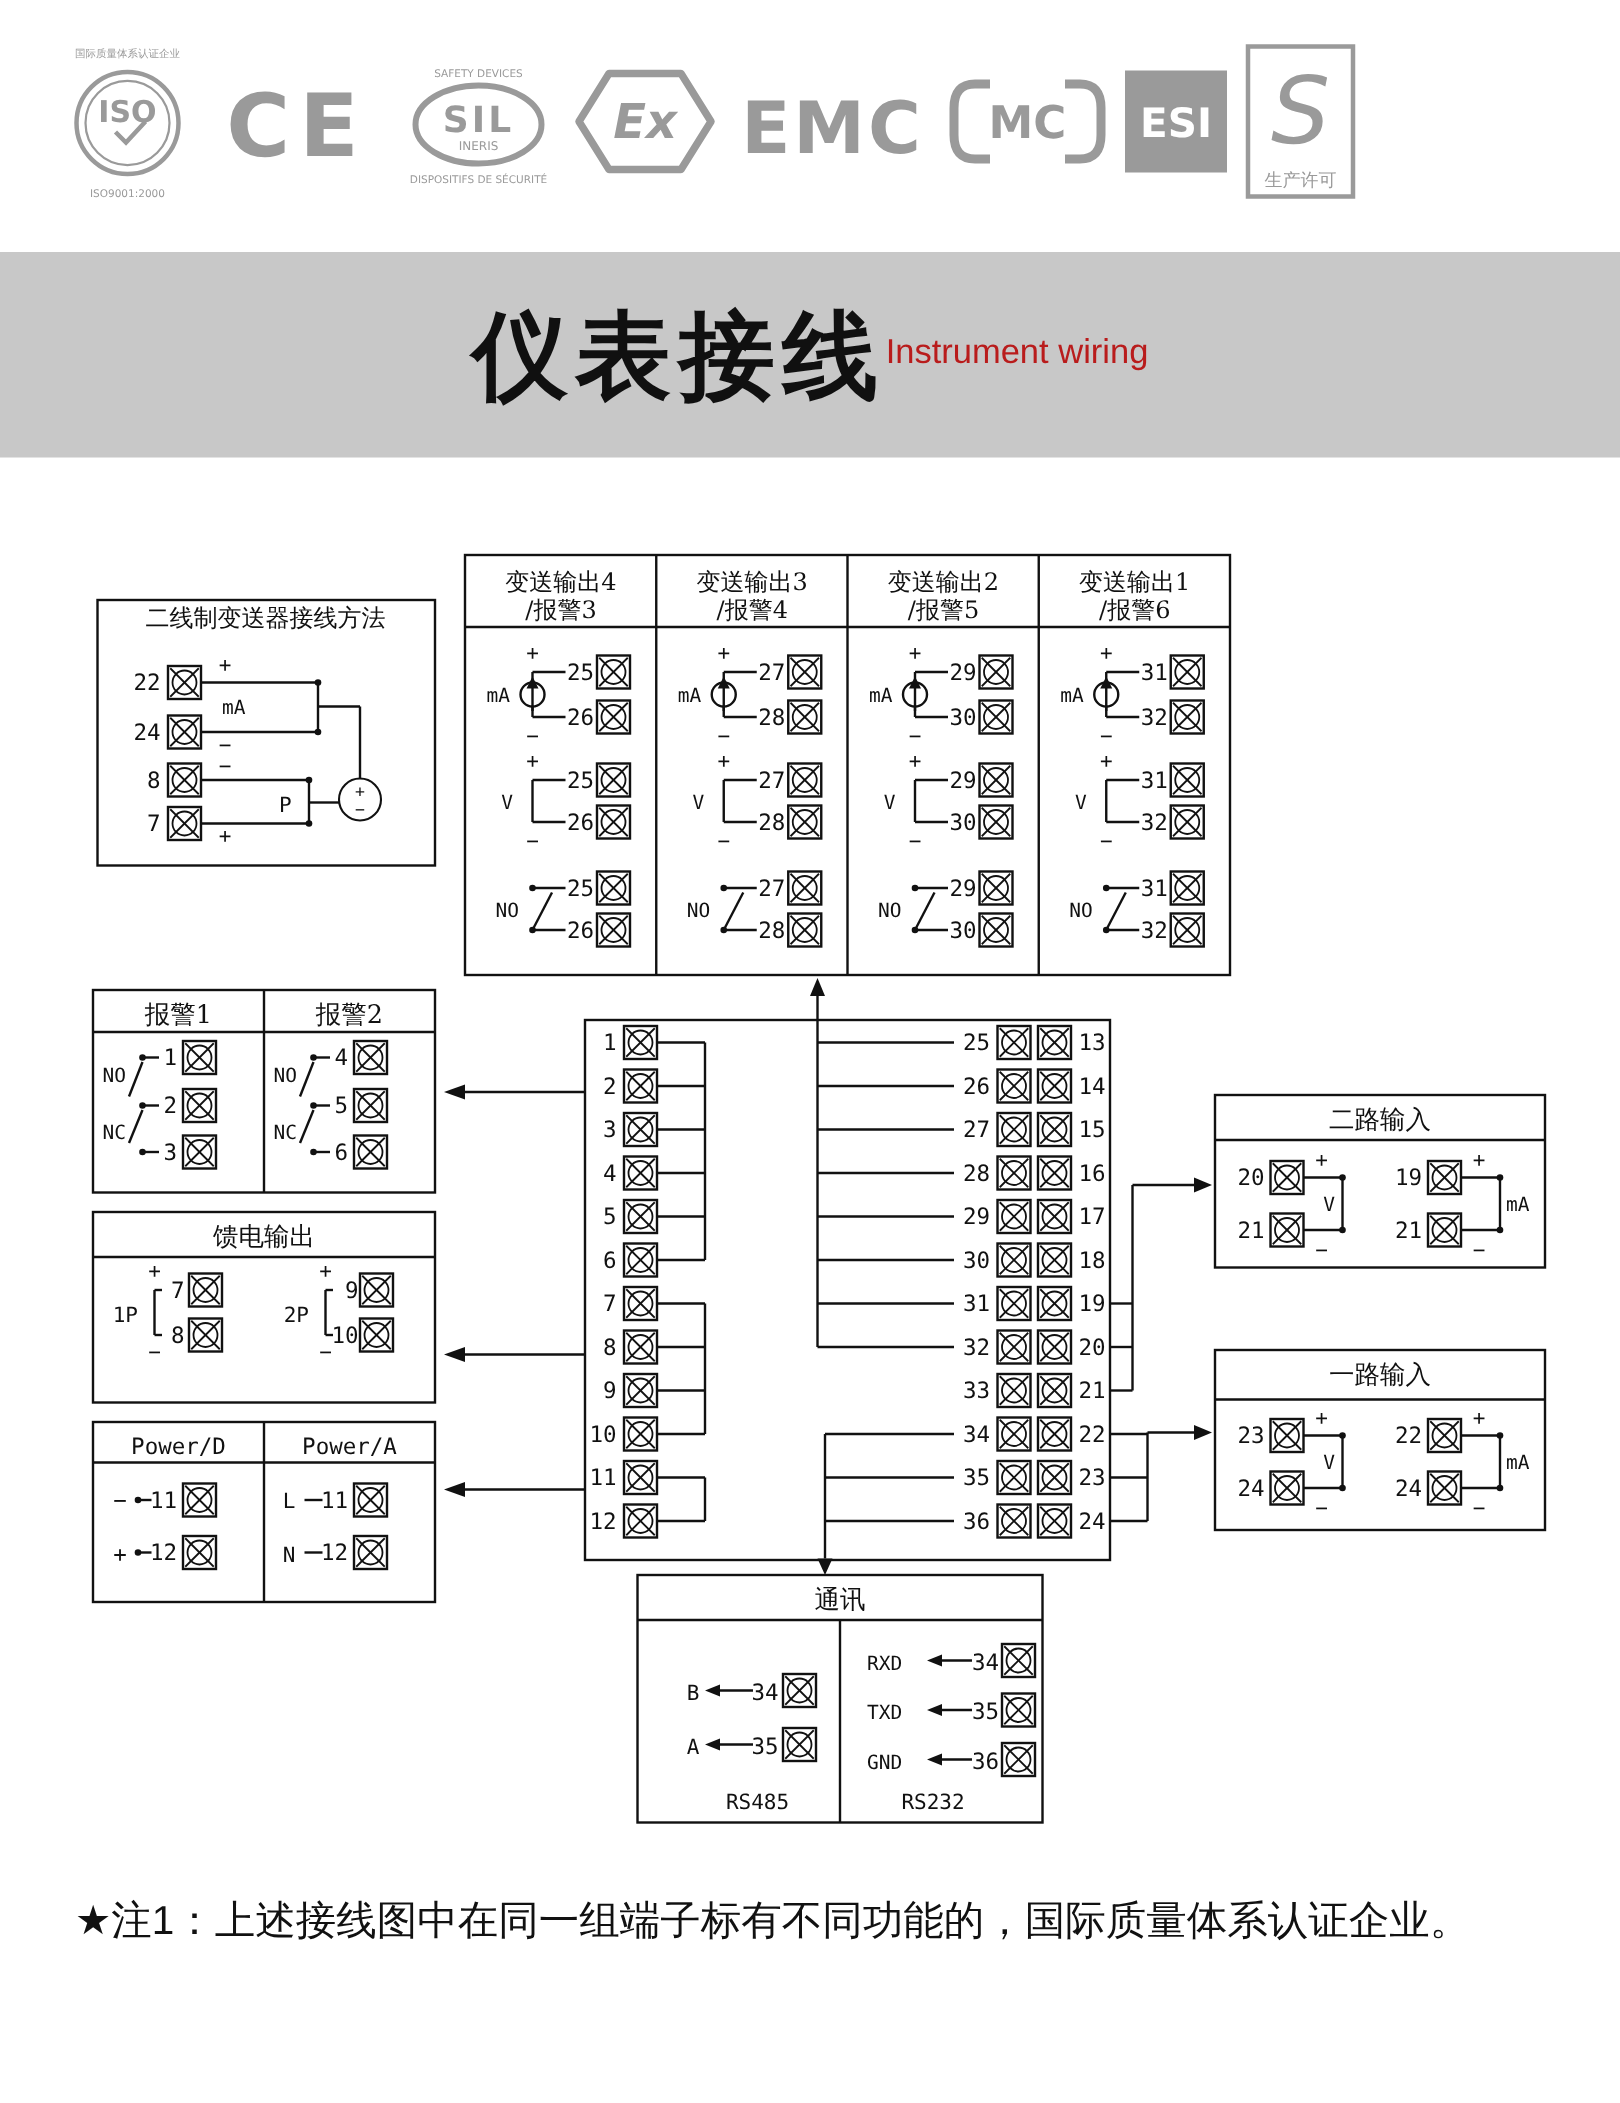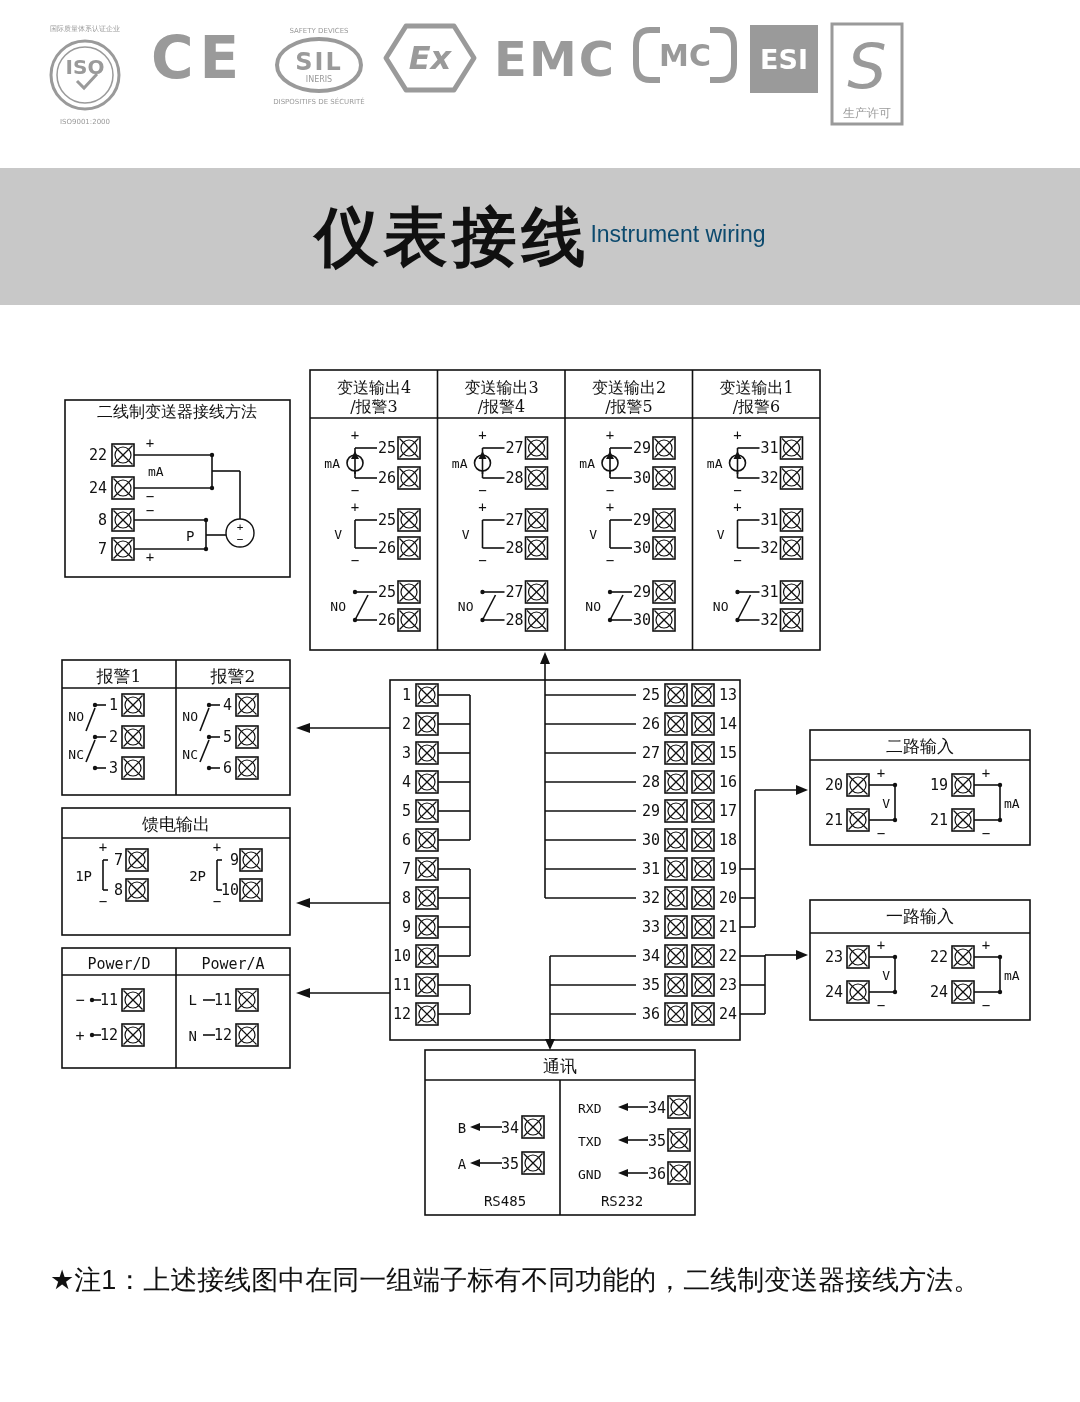--- a/index.html
+++ b/index.html
@@ -1,33 +1,33 @@
 <!DOCTYPE html>
 <html style="--banner-bg: #c8c8c8; --logo-gray: #9a9a9a; --line: #111111;"><head>
 <meta charset="utf-8">
 <style>
   html,body{margin:0;padding:0;background:#ffffff;}
   .page{position:relative;width:1080px;height:1402px;background:#fff;overflow:hidden;
         font-family:"Liberation Sans","DejaVu Sans",sans-serif;color:#111;}
 
   
   .logos{position:absolute;top:20px;left:0;width:944px;height:122px;display:flex;
-         align-items:flex-start;justify-content:space-between;padding:0 38px;box-sizing:border-box;
+         align-items:center;justify-content:space-between;padding:0 38px;box-sizing:border-box;
          color:var(--logo-gray,#9a9a9a);}
   .logos svg *{stroke:currentColor;fill:none;}
   .logos svg text{fill:currentColor;stroke:none;text-anchor:middle;
          font-family:"DejaVu Sans","Liberation Sans",sans-serif;}
   .lg-tiny{font-size:7px;}
 
   
   .banner{position:absolute;top:168px;left:0;width:1080px;height:137px;
           background:var(--banner-bg,#c8c8c8);display:flex;flex-direction:row;
           align-items:center;justify-content:center;}
   .banner-title{font-size:64px;font-weight:700;letter-spacing:5px;color:#101010;line-height:1;}
-  .banner-sub{font-size:23px;color:#0c4a6e;margin-top:-4px;}
+  .banner-sub{font-size:23px;color:#b91c1c;margin-top:-4px;}
 
   
   #diagram{position:absolute;top:355px;left:0;}
   #diagram rect,#diagram line,#diagram ellipse{stroke:var(--line,#111);fill:none;stroke-width:1.6;}
   #diagram circle{stroke:var(--line,#111);fill:none;stroke-width:1.4;}
   #diagram .thin{stroke-width:1.2;}
   #diagram .tr{fill:#fff;stroke:var(--line,#111);stroke-width:1.6;}
   #diagram .fl{fill:var(--line,#111);stroke:none;}
   #diagram polygon{fill:var(--line,#111);stroke:none;}
   #diagram text{fill:var(--line,#111);font-family:"DejaVu Sans Mono","Liberation Mono",monospace;}
@@ -1013,16 +1013,16 @@
           <rect x="668" y="807" width="22" height="22" class="tr"></rect>
           <circle cx="679" cy="818" r="8" class="thin"></circle>
           <line x1="669.5" y1="808.5" x2="688.5" y2="827.5" class="thin"></line>
           <line x1="688.5" y1="808.5" x2="669.5" y2="827.5" class="thin"></line>
         </g>
         <text x="622" y="851" class="t" text-anchor="middle" font-size="14">RS232</text>
       </g>
   </svg>
 
   <div class="notes">
-    <p class="n1a">★注1：上述接线图中在同一组端子标有不同功能的，二线制变送器接线方法。</p>
+    <p class="n1a">★注1：上述接线图中在同一组端子标有不同功能的，国际质量体系认证企业。</p>
   </div>
 
 </div>
 
 </body></html>

